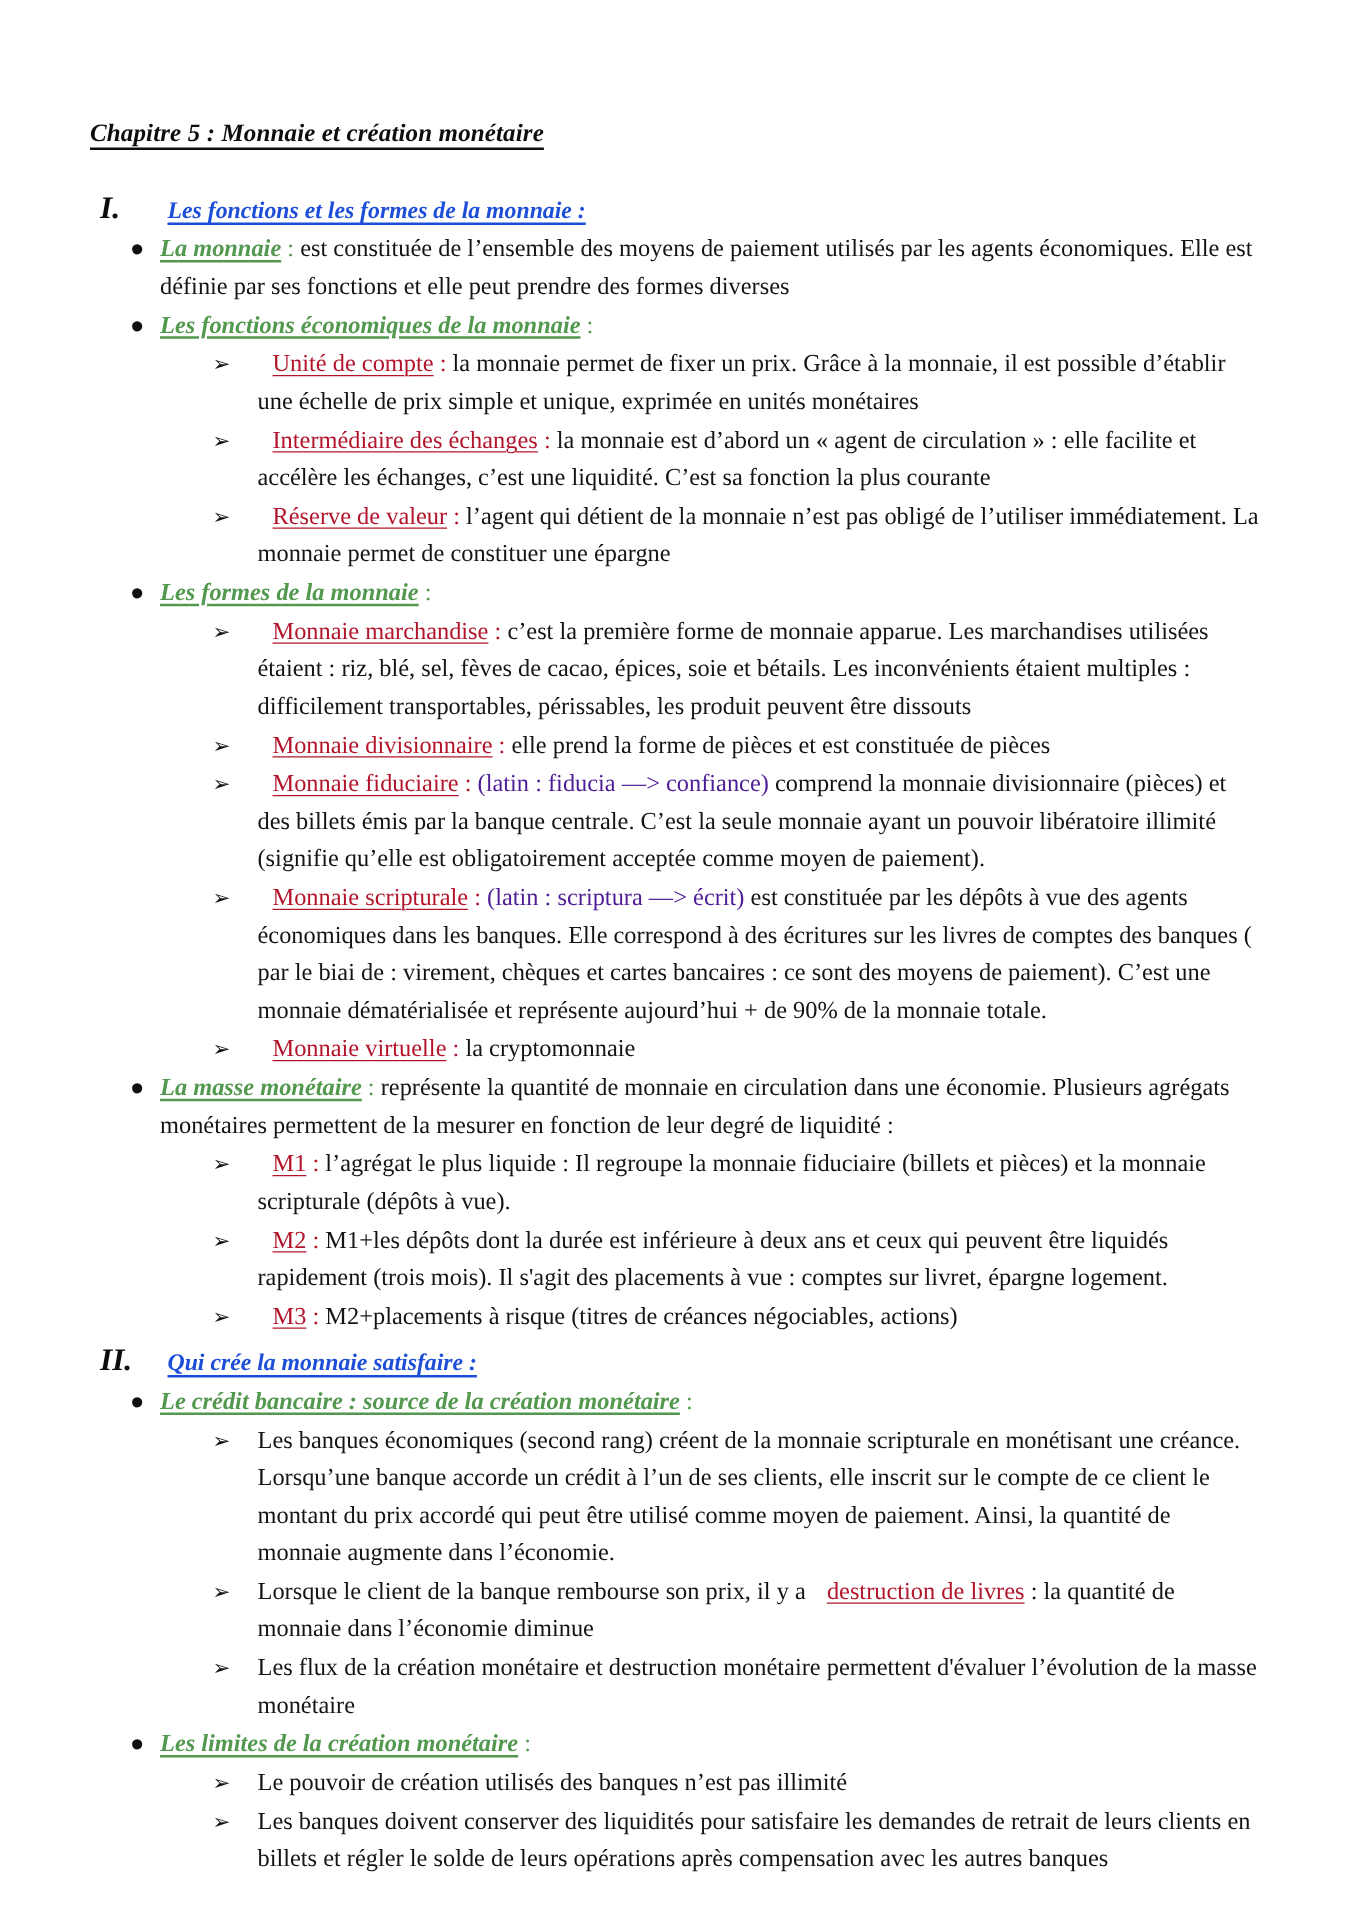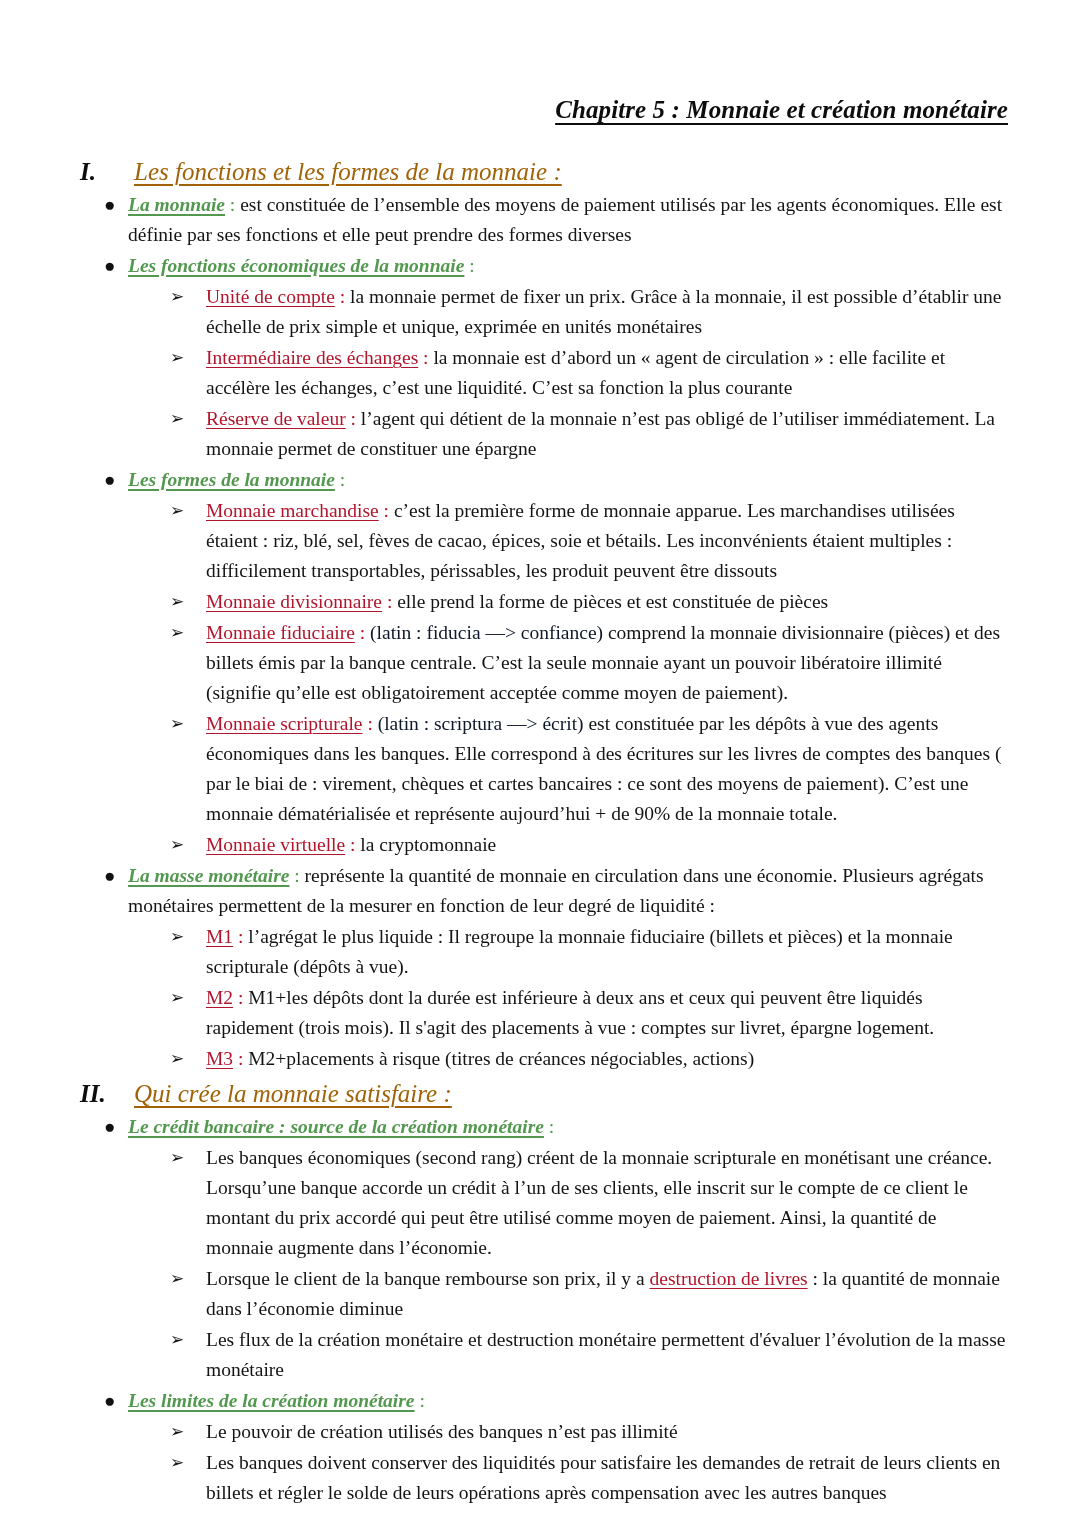--- a/index.html
+++ b/index.html
@@ -17,22 +17,22 @@
   .page {
     width: 1080px;
     min-height: 1525px;
     box-sizing: border-box;
     padding: 96px 72px 40px 72px;
     position: relative;
   }
 
   
   .doc-title {
-    text-align: right;
-    font-size: 25px;
+    text-align: left;
+    font-size: 20px;
     font-weight: bold;
     font-style: italic;
     letter-spacing: 0.1px;
     margin: 0 0 34px 0;
     color: #0d0d0d;
     text-decoration: underline;
     text-underline-offset: 5px;
     text-decoration-thickness: 2px;
   }
 
@@ -46,24 +46,24 @@
     width: 62px;
     flex: 0 0 62px;
     font-size: 25px;
     font-weight: bold;
     font-style: italic;
     color: #0d0d0d;
     padding-left: 8px;
     box-sizing: border-box;
   }
   .section-title {
-    font-size: 25px;
-    font-weight: normal;
-    font-style: italic;
-    color: #a16207;
+    font-size: 19px;
+    font-weight: bold;
+    font-style: italic;
+    color: #1d4ed8;
     text-decoration: underline;
     text-underline-offset: 4px;
     text-decoration-thickness: 2px;
   }
 
   
   .bullet1 {
     display: flex;
     align-items: flex-start;
     margin: 1px 0;
@@ -114,23 +114,24 @@
     font-style: italic;
     text-decoration: underline;
     text-underline-offset: 3px;
     text-decoration-thickness: 1.6px;
   }
   .k-red {
     color: #B2152B;
     text-decoration: underline;
     text-underline-offset: 3px;
     text-decoration-thickness: 1.4px;
+    margin-left: 12px;
   }
   .k-magenta {
-    color: #0f172a;
+    color: #4c1d95;
   }
   .sep-green { color: #52984E; }
   .sep-red   { color: #B2152B; }
   .plain     { color: #141414; }
 </style>
 </head>
 <body>
 
 <div class="page">
 

